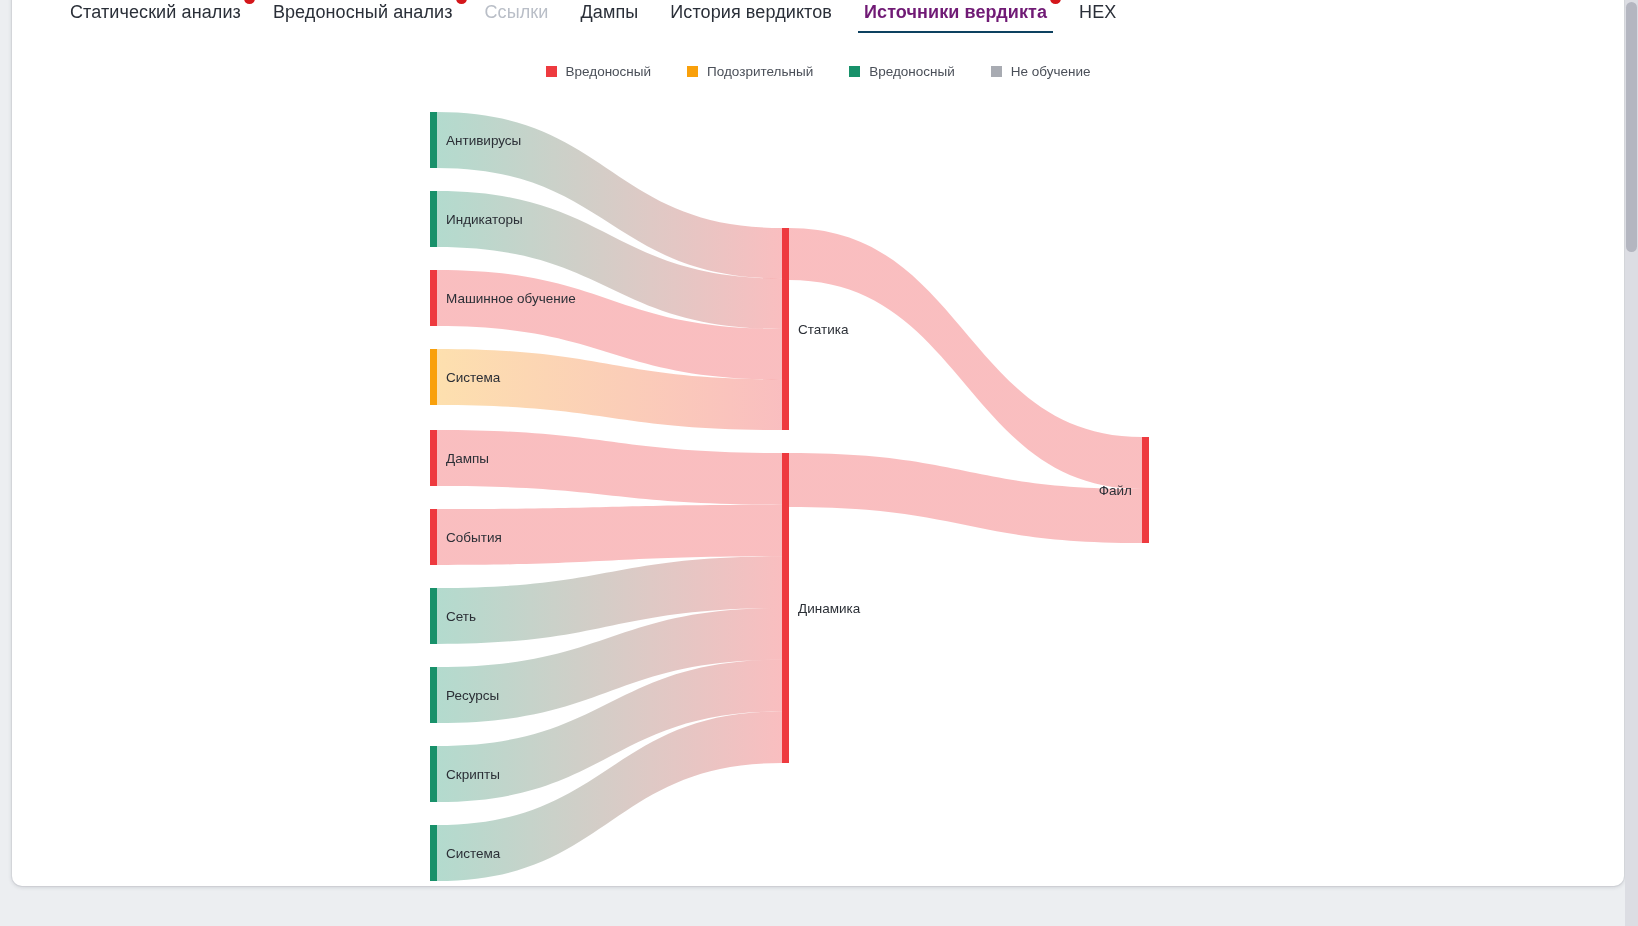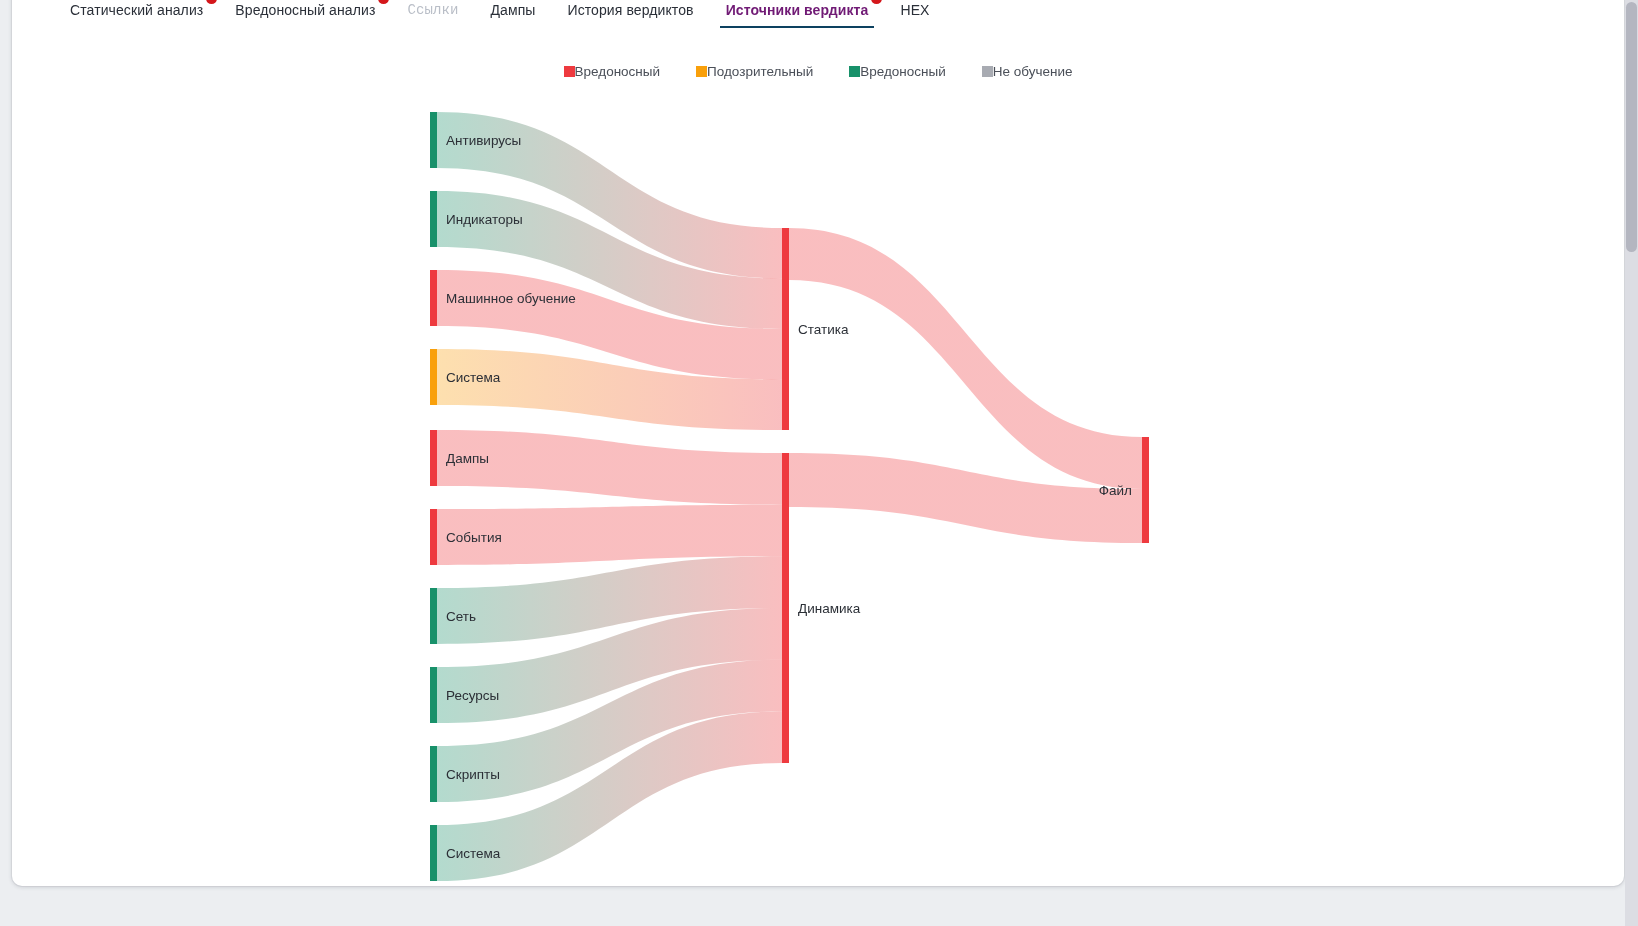--- a/index.html
+++ b/index.html
@@ -34,40 +34,40 @@
     top: 14px;
     width: 100%;
     height: 38px;
     display: flex;
     align-items: flex-start;
     padding-left: 42px;
     box-sizing: border-box;
   }
   .tab {
     position: relative;
-    font-size: 14px;
+    font-size: 18px;
     color: #2a2f38;
     padding: 2px 16px 10px 16px;
     white-space: nowrap;
     cursor: pointer;
     letter-spacing: .1px;
   }
   .tab.active {
     color: #701a75;
     font-weight: bold;
   }
   .tab.active .tab-underline {
     position: absolute;
     left: 10px;
     right: 10px;
     bottom: 0px;
     height: 2px;
     background: #0d4160;
   }
-  .tab.disabled { color: #b9bec7; cursor: default; font-family: Liberation Mono, monospace; }
+  .tab.disabled { color: #b9bec7; cursor: default; }
   .badge {
     position: absolute;
     top: -7px;
     right: 2px;
     width: 11px;
     height: 11px;
     border-radius: 50%;
     background: #d4171b;
   }
   
@@ -77,20 +77,21 @@
     left: 0;
     width: 100%;
     display: flex;
     justify-content: center;
     gap: 36px;
     pointer-events: none;
   }
   .legend-item {
     display: flex;
     align-items: center;
+    gap: 9px;
     font-size: 13.5px;
     color: #4a4f58;
     pointer-events: auto;
     cursor: pointer;
   }
   .legend-swatch { width: 11px; height: 11px; flex: 0 0 auto; }
   
   .sankey-wrap { position: absolute; left: 0; top: 0; width: 100%; height: 100%; }
   svg.sankey { display: block; }
   text.node-label {

